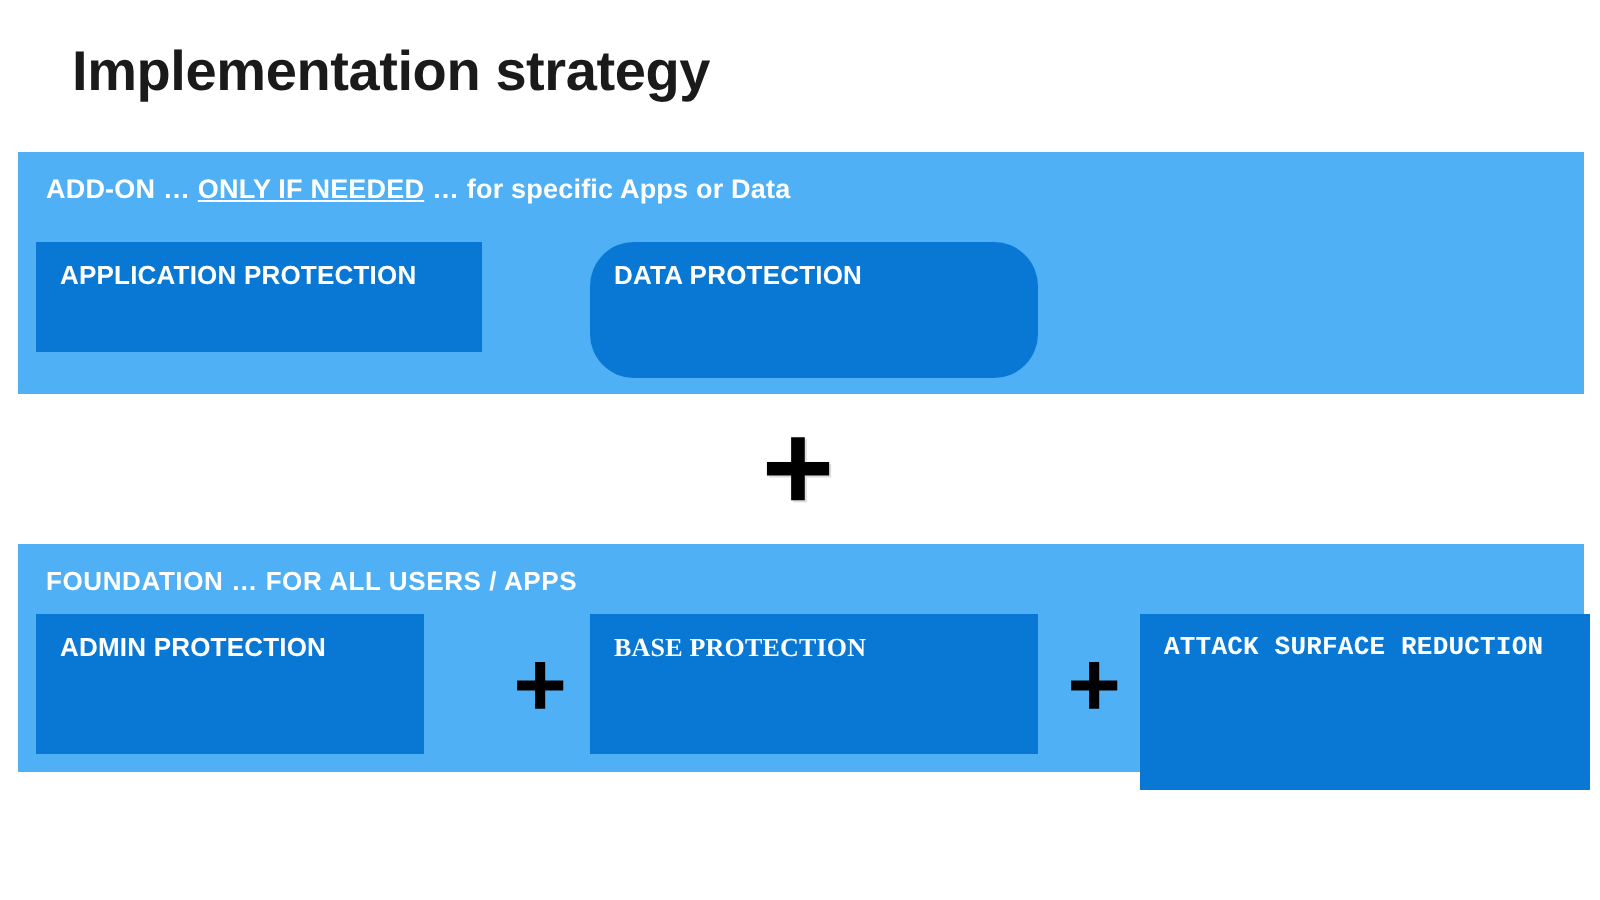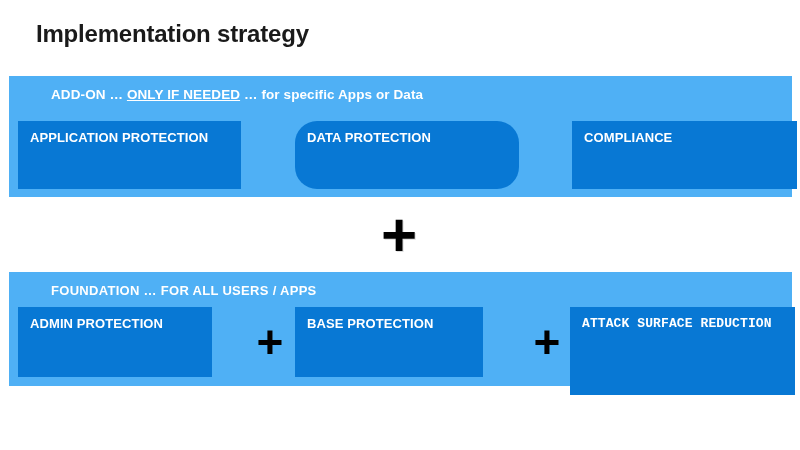--- a/index.html
+++ b/index.html
@@ -14,21 +14,21 @@
     overflow: hidden;
     font-family: "Liberation Sans", sans-serif;
     -webkit-font-smoothing: antialiased;
   }
 
   
   .slide-title {
     position: absolute;
     left: 36px;
     top: 20px;
-    font-size: 24px;
+    font-size: 28px;
     font-weight: bold;
     color: #1a1a1a;
     letter-spacing: -0.2px;
     white-space: nowrap;
   }
 
   
   .panel {
     position: absolute;
     left: 9px;
@@ -39,21 +39,20 @@
   .panel-addon   { top: 76px;  height: 121px; }
   .panel-found   { top: 272px; height: 114px; }
 
   .panel-header {
     position: absolute;
     left: 14px;
     top: 11px;
     color: #ffffff;
     font-size: 13.5px;
     white-space: nowrap;
-    margin-left: 28px;
   }
   .panel-header.bold { font-weight: bold; letter-spacing: 0.1px; }
   .panel-header.light { font-weight: bold; letter-spacing: 0.3px; font-size: 13px; }
   .panel-header .underline { text-decoration: underline; }
 
   
   .card-row {
     position: absolute;
     left: 5px;
     right: 5px;
@@ -69,27 +68,27 @@
   }
   .card-label {
     color: #ffffff;
     font-size: 13px;
     font-weight: bold;
     line-height: 1.25;
     letter-spacing: 0.1px;
   }
 
   
-  .row-addon .c1 { left: 4px;   width: 223px; height: 68px; padding-left: 12px; }
+  .row-addon .c1 { left: 4px;   width: 223px; height: 55px; padding-left: 12px; }
   .row-addon .c2 { left: 281px; width: 224px; height: 68px; border-radius: 22px; }
   .row-addon .c3 { left: 558px; width: 225px; height: 68px; }
 
   
   .row-found .c1 { left: 4px;   width: 194px; height: 70px; }
-  .row-found .c2 { left: 281px; width: 188px; height: 70px; }
+  .row-found .c2 { left: 281px; width: 224px; height: 70px; font-family: Liberation Serif, serif; }
   .row-found .c3 { left: 556px; width: 225px; height: 88px; font-family: Liberation Mono, monospace; }
 
   
   .plus {
     position: absolute;
     color: #000000;
     font-weight: bold;
     line-height: 1;
     text-align: center;
     user-select: none;
@@ -123,23 +122,20 @@
   <div class="card-row row-addon">
 
     <div class="card c1">
       <div class="card-label">APPLICATION PROTECTION</div>
     </div>
 
     <div class="card c2">
       <div class="card-label">DATA PROTECTION</div>
     </div>
 
-    <div class="card c3">
-      <div class="card-label">COMPLIANCE</div>
-    </div>
 
   </div>
 </div>
 
 <div class="plus plus-big">+</div>
 
 <div class="panel panel-found">
 
   <div class="panel-header light">FOUNDATION … FOR ALL USERS / APPS</div>
 

